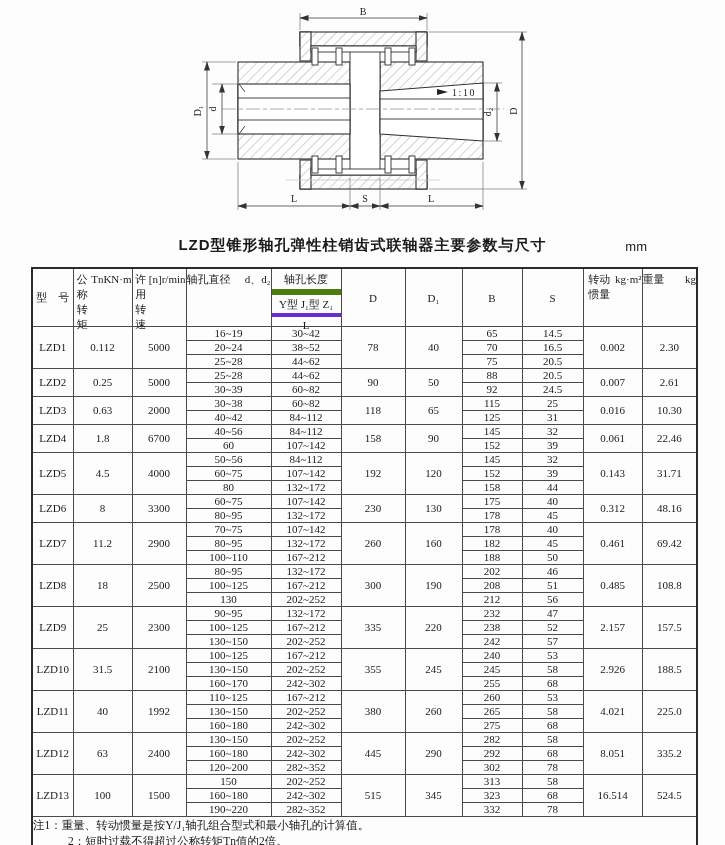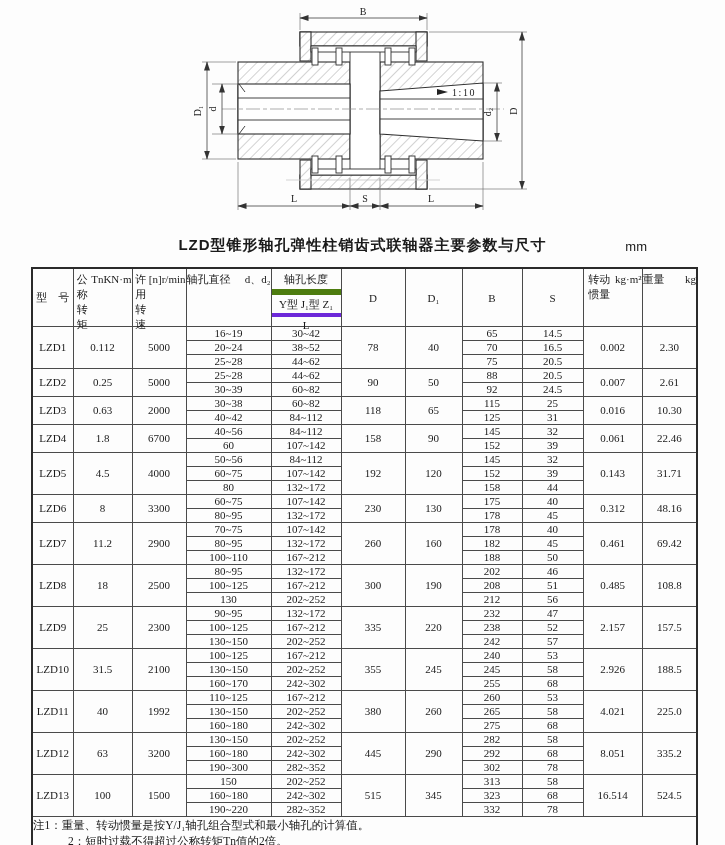--- a/index.html
+++ b/index.html
@@ -453,38 +453,38 @@
         </tr>
         <tr>
           <td>160~180</td>
           <td>242~302</td>
           <td>275</td>
           <td>68</td>
         </tr>
         <tr>
           <td rowspan="3">LZD12</td>
           <td rowspan="3">63</td>
-          <td rowspan="3">3200</td>
+          <td rowspan="3">2400</td>
           <td>130~150</td>
           <td>202~252</td>
           <td rowspan="3">445</td>
           <td rowspan="3">290</td>
           <td>282</td>
           <td>58</td>
           <td rowspan="3">8.051</td>
           <td rowspan="3">335.2</td>
         </tr>
         <tr>
           <td>160~180</td>
           <td>242~302</td>
           <td>292</td>
           <td>68</td>
         </tr>
         <tr>
-          <td>190~300</td>
+          <td>120~200</td>
           <td>282~352</td>
           <td>302</td>
           <td>78</td>
         </tr>
         <tr>
           <td rowspan="3">LZD13</td>
           <td rowspan="3">100</td>
           <td rowspan="3">1500</td>
           <td>150</td>
           <td>202~252</td>

